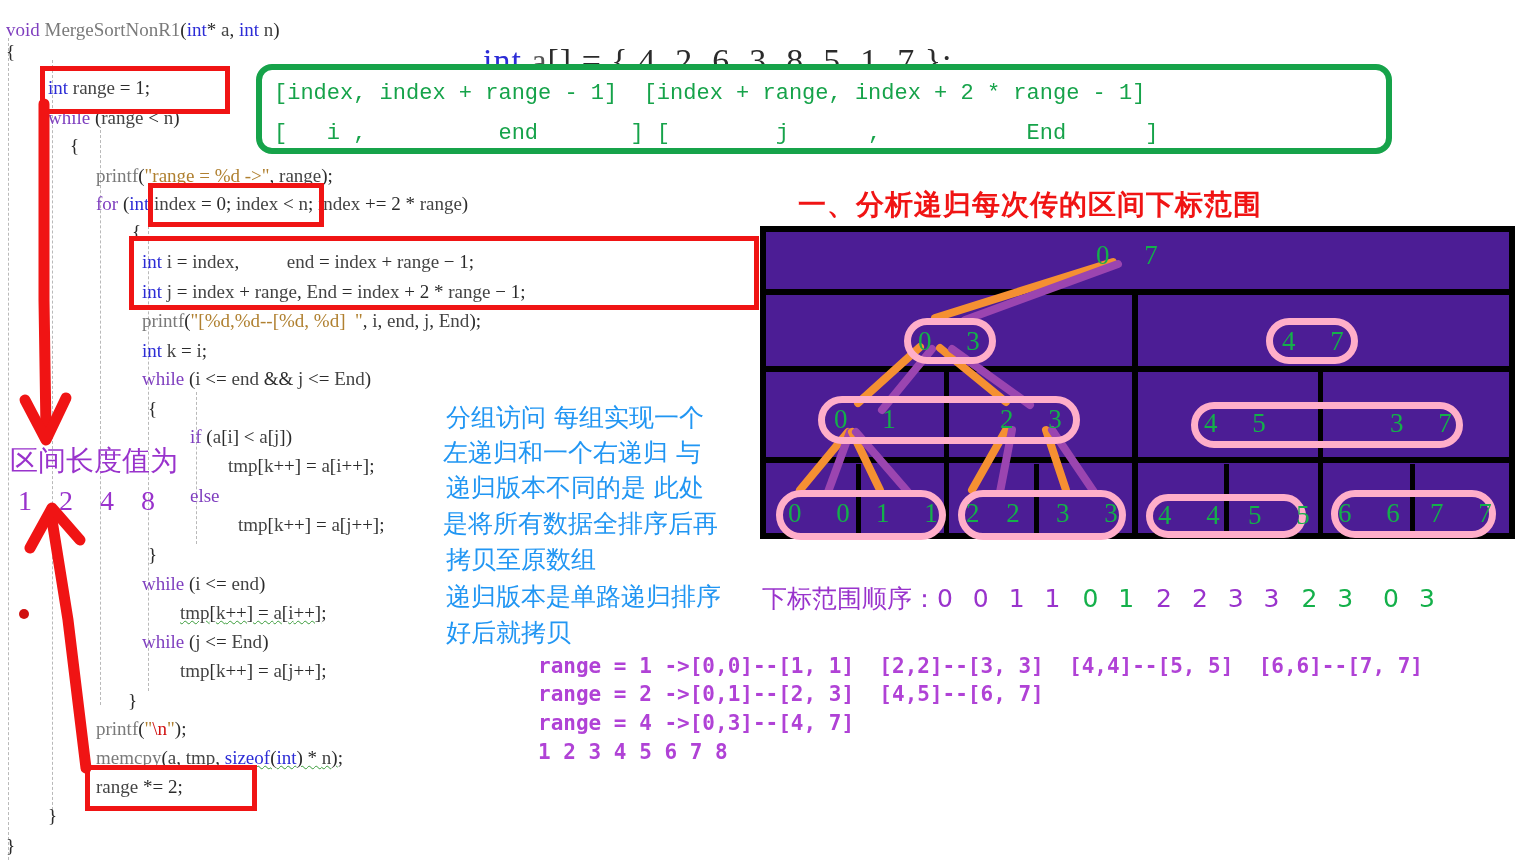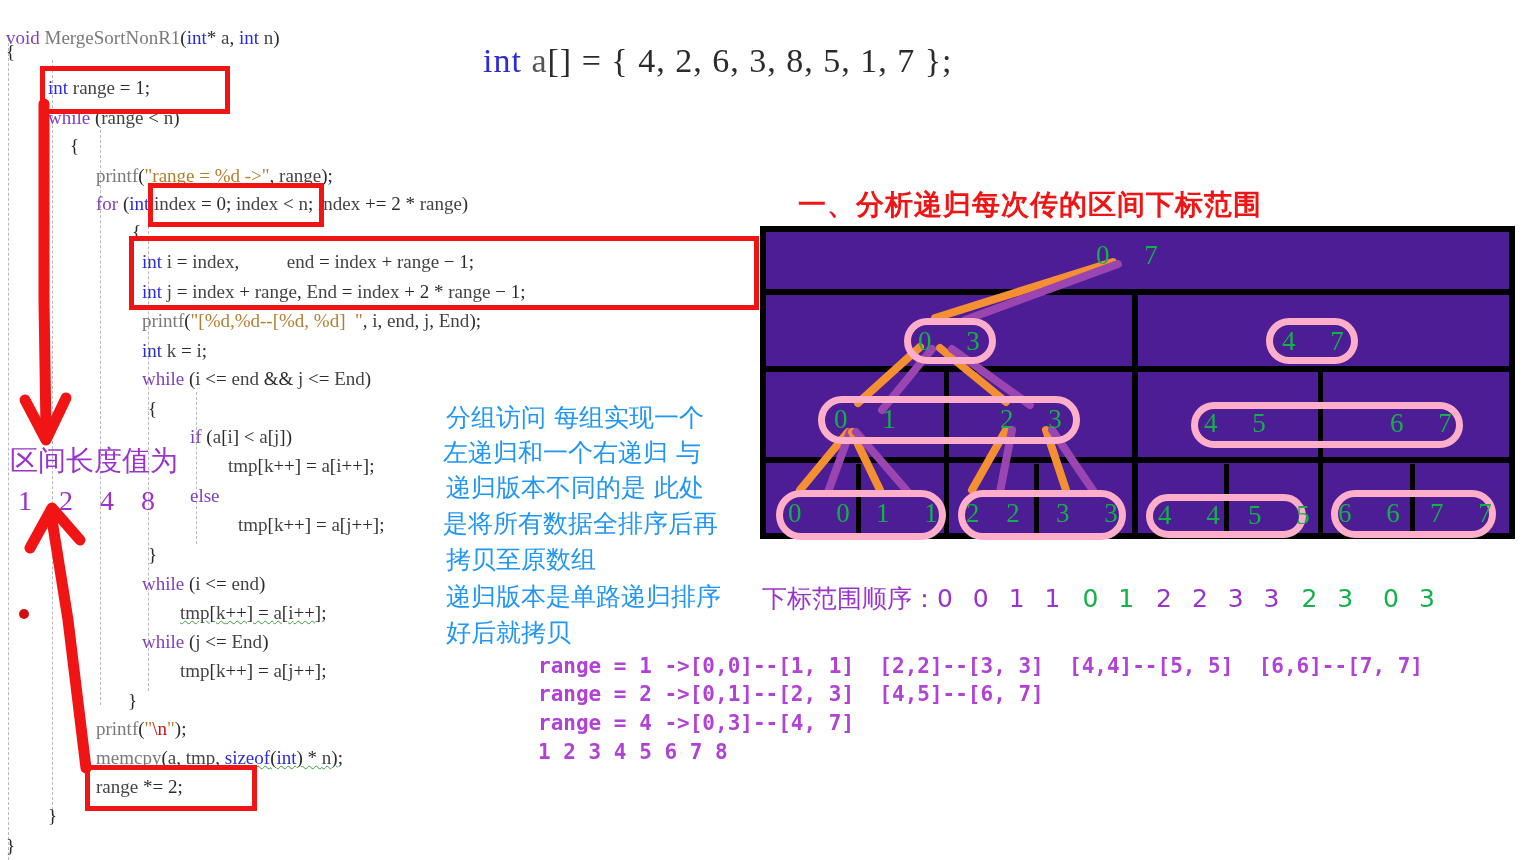--- a/index.html
+++ b/index.html
@@ -87,21 +87,21 @@
 
 <div class="canvas">
 
   <div class="guide" style="left:8px;top:38px;height:822px;"></div>
   <div class="guide" style="left:52px;top:60px;height:760px;"></div>
   <div class="guide" style="left:100px;top:130px;height:575px;"></div>
   <div class="guide" style="left:148px;top:216px;height:475px;"></div>
   <div class="guide" style="left:196px;top:392px;height:152px;"></div>
 
   <div class="code">
-    <div class="ln" style="top:24px;left:6px;"><span class="kw">void</span> <span class="fn">MergeSortNonR1</span>(<span class="typ">int</span>* <span class="id">a</span>, <span class="typ">int</span> <span class="id">n</span>)</div>
+    <div class="ln" style="top:16px;left:6px;"><span class="kw">void</span> <span class="fn">MergeSortNonR1</span>(<span class="typ">int</span>* <span class="id">a</span>, <span class="typ">int</span> <span class="id">n</span>)</div>
     <div class="ln" style="top:38px;left:6px;">{</div>
     <div class="ln" style="top:74px;left:48px;"><span class="typ">int</span> <span class="id">range</span> = 1;</div>
     <div class="ln" style="top:104px;left:48px;"><span class="kw">while</span> (<span class="id">range</span> &lt; <span class="id">n</span>)</div>
     <div class="ln" style="top:132px;left:70px;">{</div>
     <div class="ln" style="top:162px;left:96px;"><span class="fn">printf</span>(<span class="str">"range = %d -&gt;"</span>, <span class="id">range</span>);</div>
     <div class="ln" style="top:190px;left:96px;"><span class="kw">for</span> (<span class="typ">int</span> <span class="id">index</span> = 0; <span class="id">index</span> &lt; <span class="id">n</span>; <span class="id">index</span> += 2 * <span class="id">range</span>)</div>
     <div class="ln" style="top:218px;left:132px;">{</div>
     <div class="ln" style="top:248px;left:142px;"><span class="typ">int</span> <span class="id">i</span> = <span class="id">index</span>,          <span class="id">end</span> = <span class="id">index</span> + <span class="id">range</span> − 1;</div>
     <div class="ln" style="top:278px;left:142px;"><span class="typ">int</span> <span class="id">j</span> = <span class="id">index</span> + <span class="id">range</span>, <span class="id">End</span> = <span class="id">index</span> + 2 * <span class="id">range</span> − 1;</div>
     <div class="ln" style="top:307px;left:142px;"><span class="fn">printf</span>(<span class="str">"[%d,%d--[%d, %d]  "</span>, <span class="id">i</span>, <span class="id">end</span>, <span class="id">j</span>, <span class="id">End</span>);</div>
@@ -127,20 +127,22 @@
 
   <div style="position:absolute;left:445px;top:4px;font-family:'Liberation Serif',serif;font-size:34px;white-space:pre;color:#2b2b2b;letter-spacing:1px;">
     <span class="typ" style="color:#2c2cd6;">int</span> <span style="color:#555;">a</span>[] = { 4, 2, 6, 3, 8, 5, 1, 7 };
   </div>
 
   <div class="redbox" style="left:40px;top:66px;width:180px;height:38px;"></div>
   <div class="redbox" style="left:148px;top:183px;width:166px;height:34px;"></div>
   <div class="redbox" style="left:129px;top:236px;width:620px;height:64px;"></div>
   <div class="redbox" style="left:85px;top:765px;width:162px;height:36px;"></div>
 
+  <div class="greenbox" style="left:256px;top:64px;width:1136px;height:90px;"><span>[index, index + range - 1]  [index + range, index + 2 * range - 1]</span>
+<span>[   i ,          end       ] [        j      ,           End      ]</span></div>
 
   <div class="headline" style="left:798px;top:186px;">一、分析递归每次传的区间下标范围</div>
 
   <div class="tree" style="left:760px;top:226px;width:755px;height:313px;">
 
     <div class="hline" style="top:57px;"></div>
     <div class="hline" style="top:134px;"></div>
     <div class="hline" style="top:225px;"></div>
 
     <div class="vline" style="left:366px;top:57px;height:77px;"></div>
@@ -165,21 +167,21 @@
     <div class="pill" style="left:192px;top:258px;width:168px;height:50px;"></div>
     <div class="pill" style="left:380px;top:262px;width:160px;height:44px;"></div>
     <div class="pill" style="left:565px;top:258px;width:165px;height:48px;"></div>
 
     <div class="node" style="left:330px;top:8px;letter-spacing:14px;">0 7</div>
     <div class="node" style="left:152px;top:94px;letter-spacing:14px;">0 3</div>
     <div class="node" style="left:516px;top:94px;letter-spacing:14px;">4 7</div>
     <div class="node" style="left:68px;top:172px;letter-spacing:14px;">0 1</div>
     <div class="node" style="left:234px;top:172px;letter-spacing:14px;">2 3</div>
     <div class="node" style="left:438px;top:176px;letter-spacing:14px;">4 5</div>
-    <div class="node" style="left:624px;top:176px;letter-spacing:14px;">6 7</div>
+    <div class="node" style="left:624px;top:176px;letter-spacing:14px;">3 7</div>
     <div class="node" style="left:22px;top:266px;letter-spacing:14px;">0 0</div>
     <div class="node" style="left:110px;top:266px;letter-spacing:14px;">1 1</div>
     <div class="node" style="left:200px;top:266px;letter-spacing:10px;">2 2</div>
     <div class="node" style="left:290px;top:266px;letter-spacing:14px;">3 3</div>
     <div class="node" style="left:392px;top:268px;letter-spacing:14px;">4 4</div>
     <div class="node" style="left:482px;top:268px;letter-spacing:14px;">5 5</div>
     <div class="node" style="left:572px;top:266px;letter-spacing:14px;">6 6</div>
     <div class="node" style="left:664px;top:266px;letter-spacing:14px;">7 7</div>
   </div>
 

